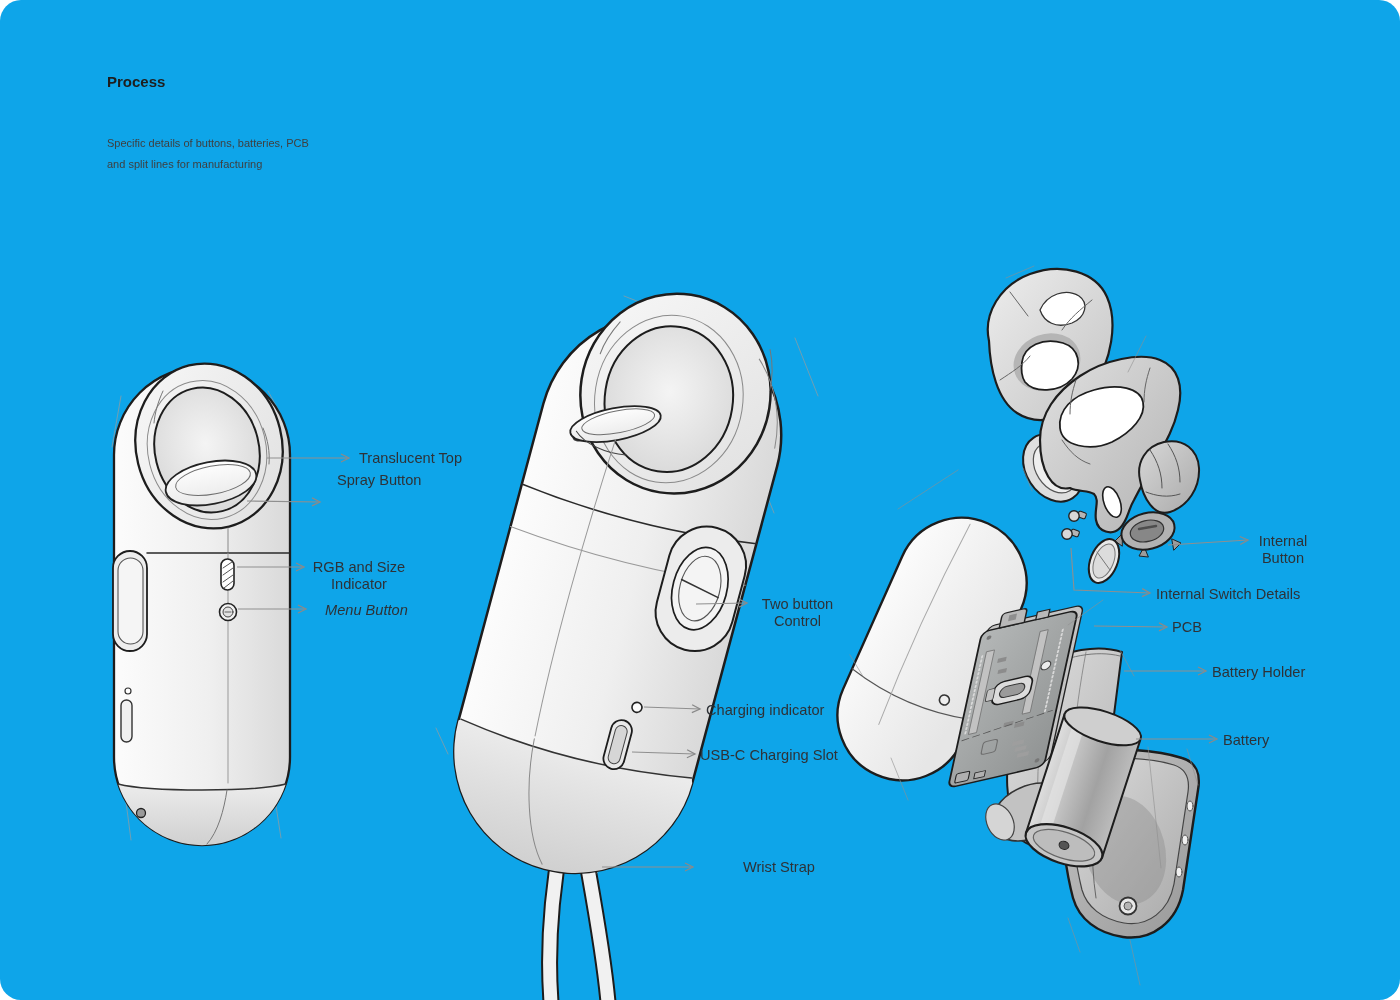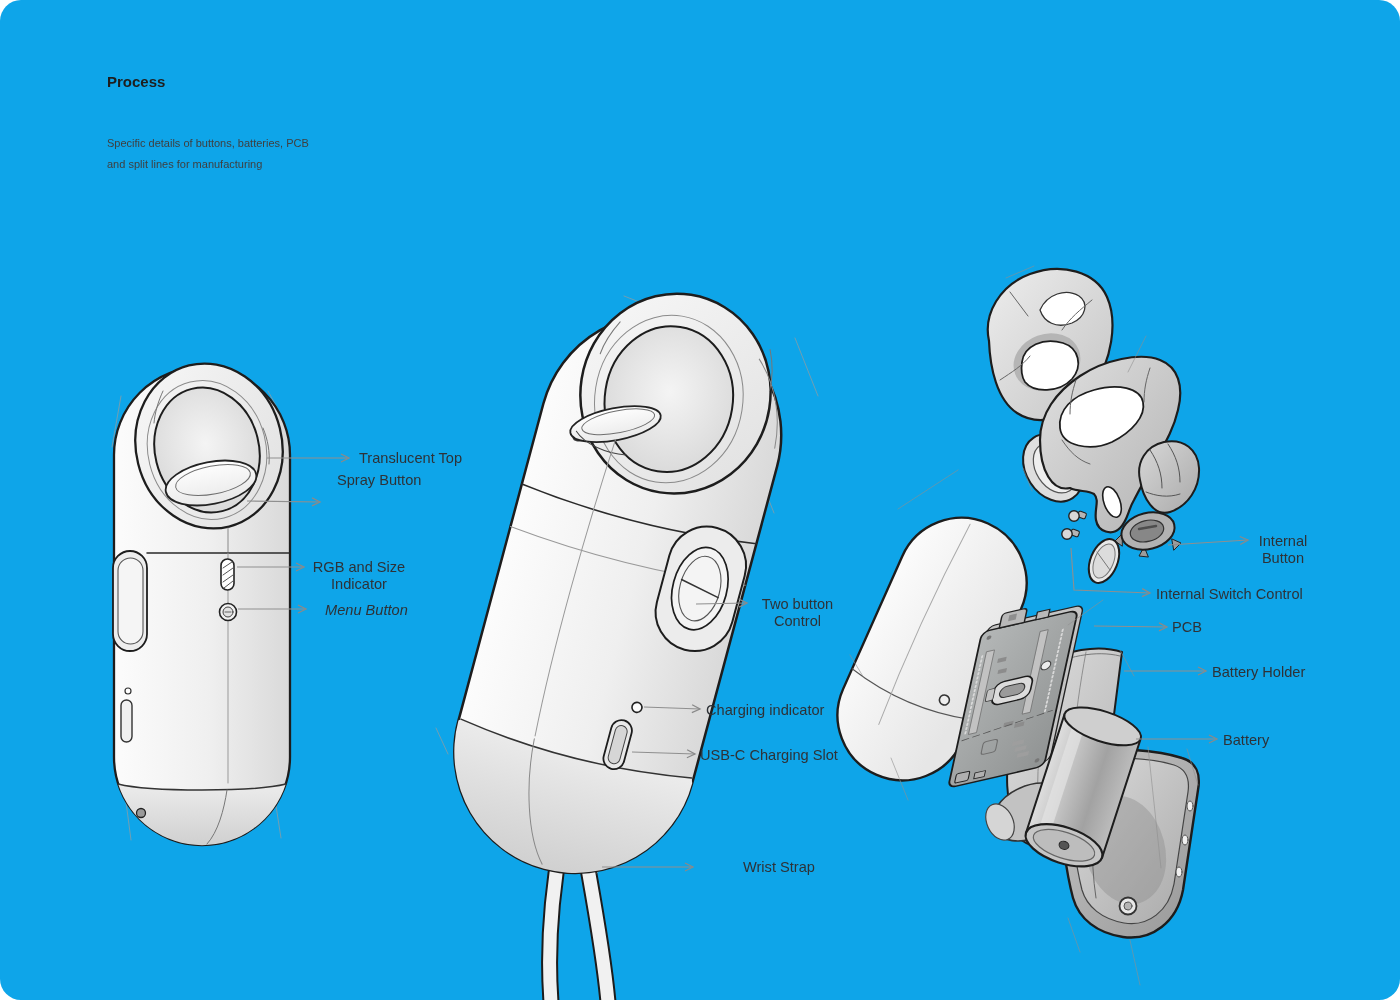--- a/index.html
+++ b/index.html
@@ -350,18 +350,18 @@
   <div>Control</div>
 </div>
 <div class="label" style="left:706px;top:702px;">Charging indicator</div>
 <div class="label" style="left:700px;top:747px;">USB-C Charging Slot</div>
 <div class="label" style="left:699px;top:859px;margin-left:44px;">Wrist Strap</div>
 
 <div class="label center" style="left:1250px;top:533px;width:66px;">
   <div>Internal</div>
   <div>Button</div>
 </div>
-<div class="label" style="left:1156px;top:586px;">Internal Switch Control</div>
+<div class="label" style="left:1156px;top:586px;">Internal Switch Details</div>
 <div class="label" style="left:1172px;top:619px;">PCB</div>
 <div class="label" style="left:1212px;top:664px;text-align:right;">Battery Holder</div>
 <div class="label" style="left:1223px;top:732px;">Battery</div>
 
 </div>
 
 </body></html>

